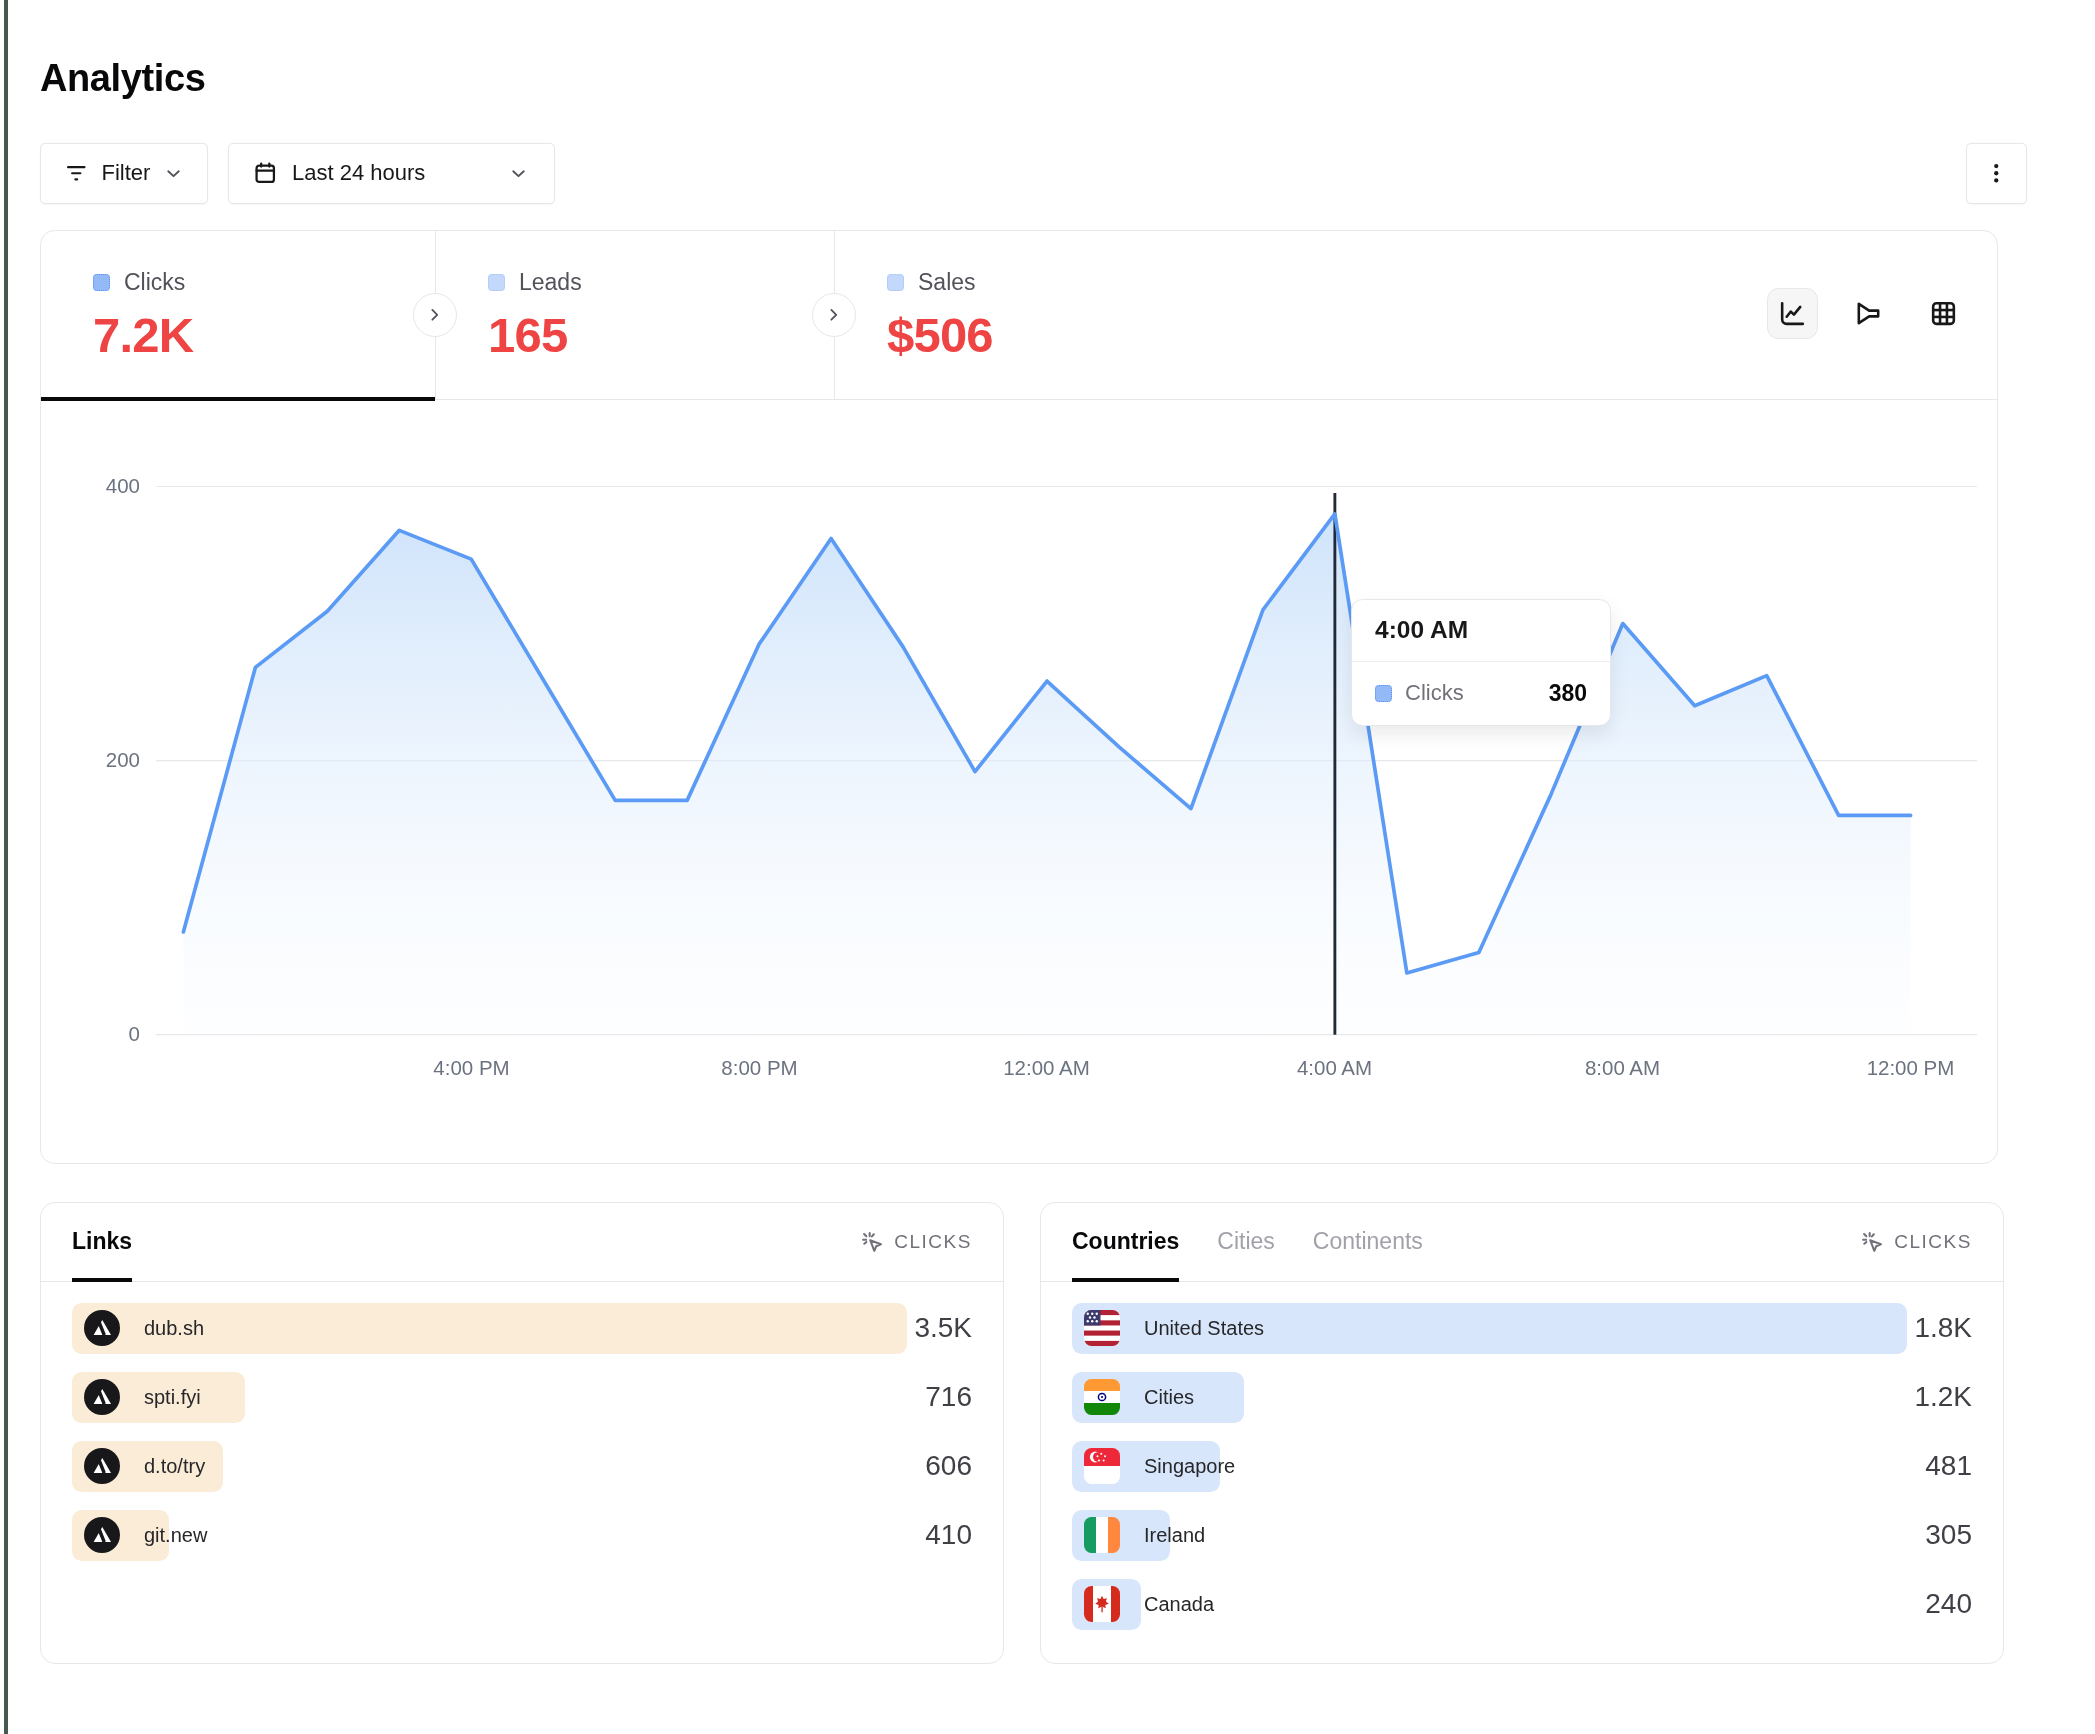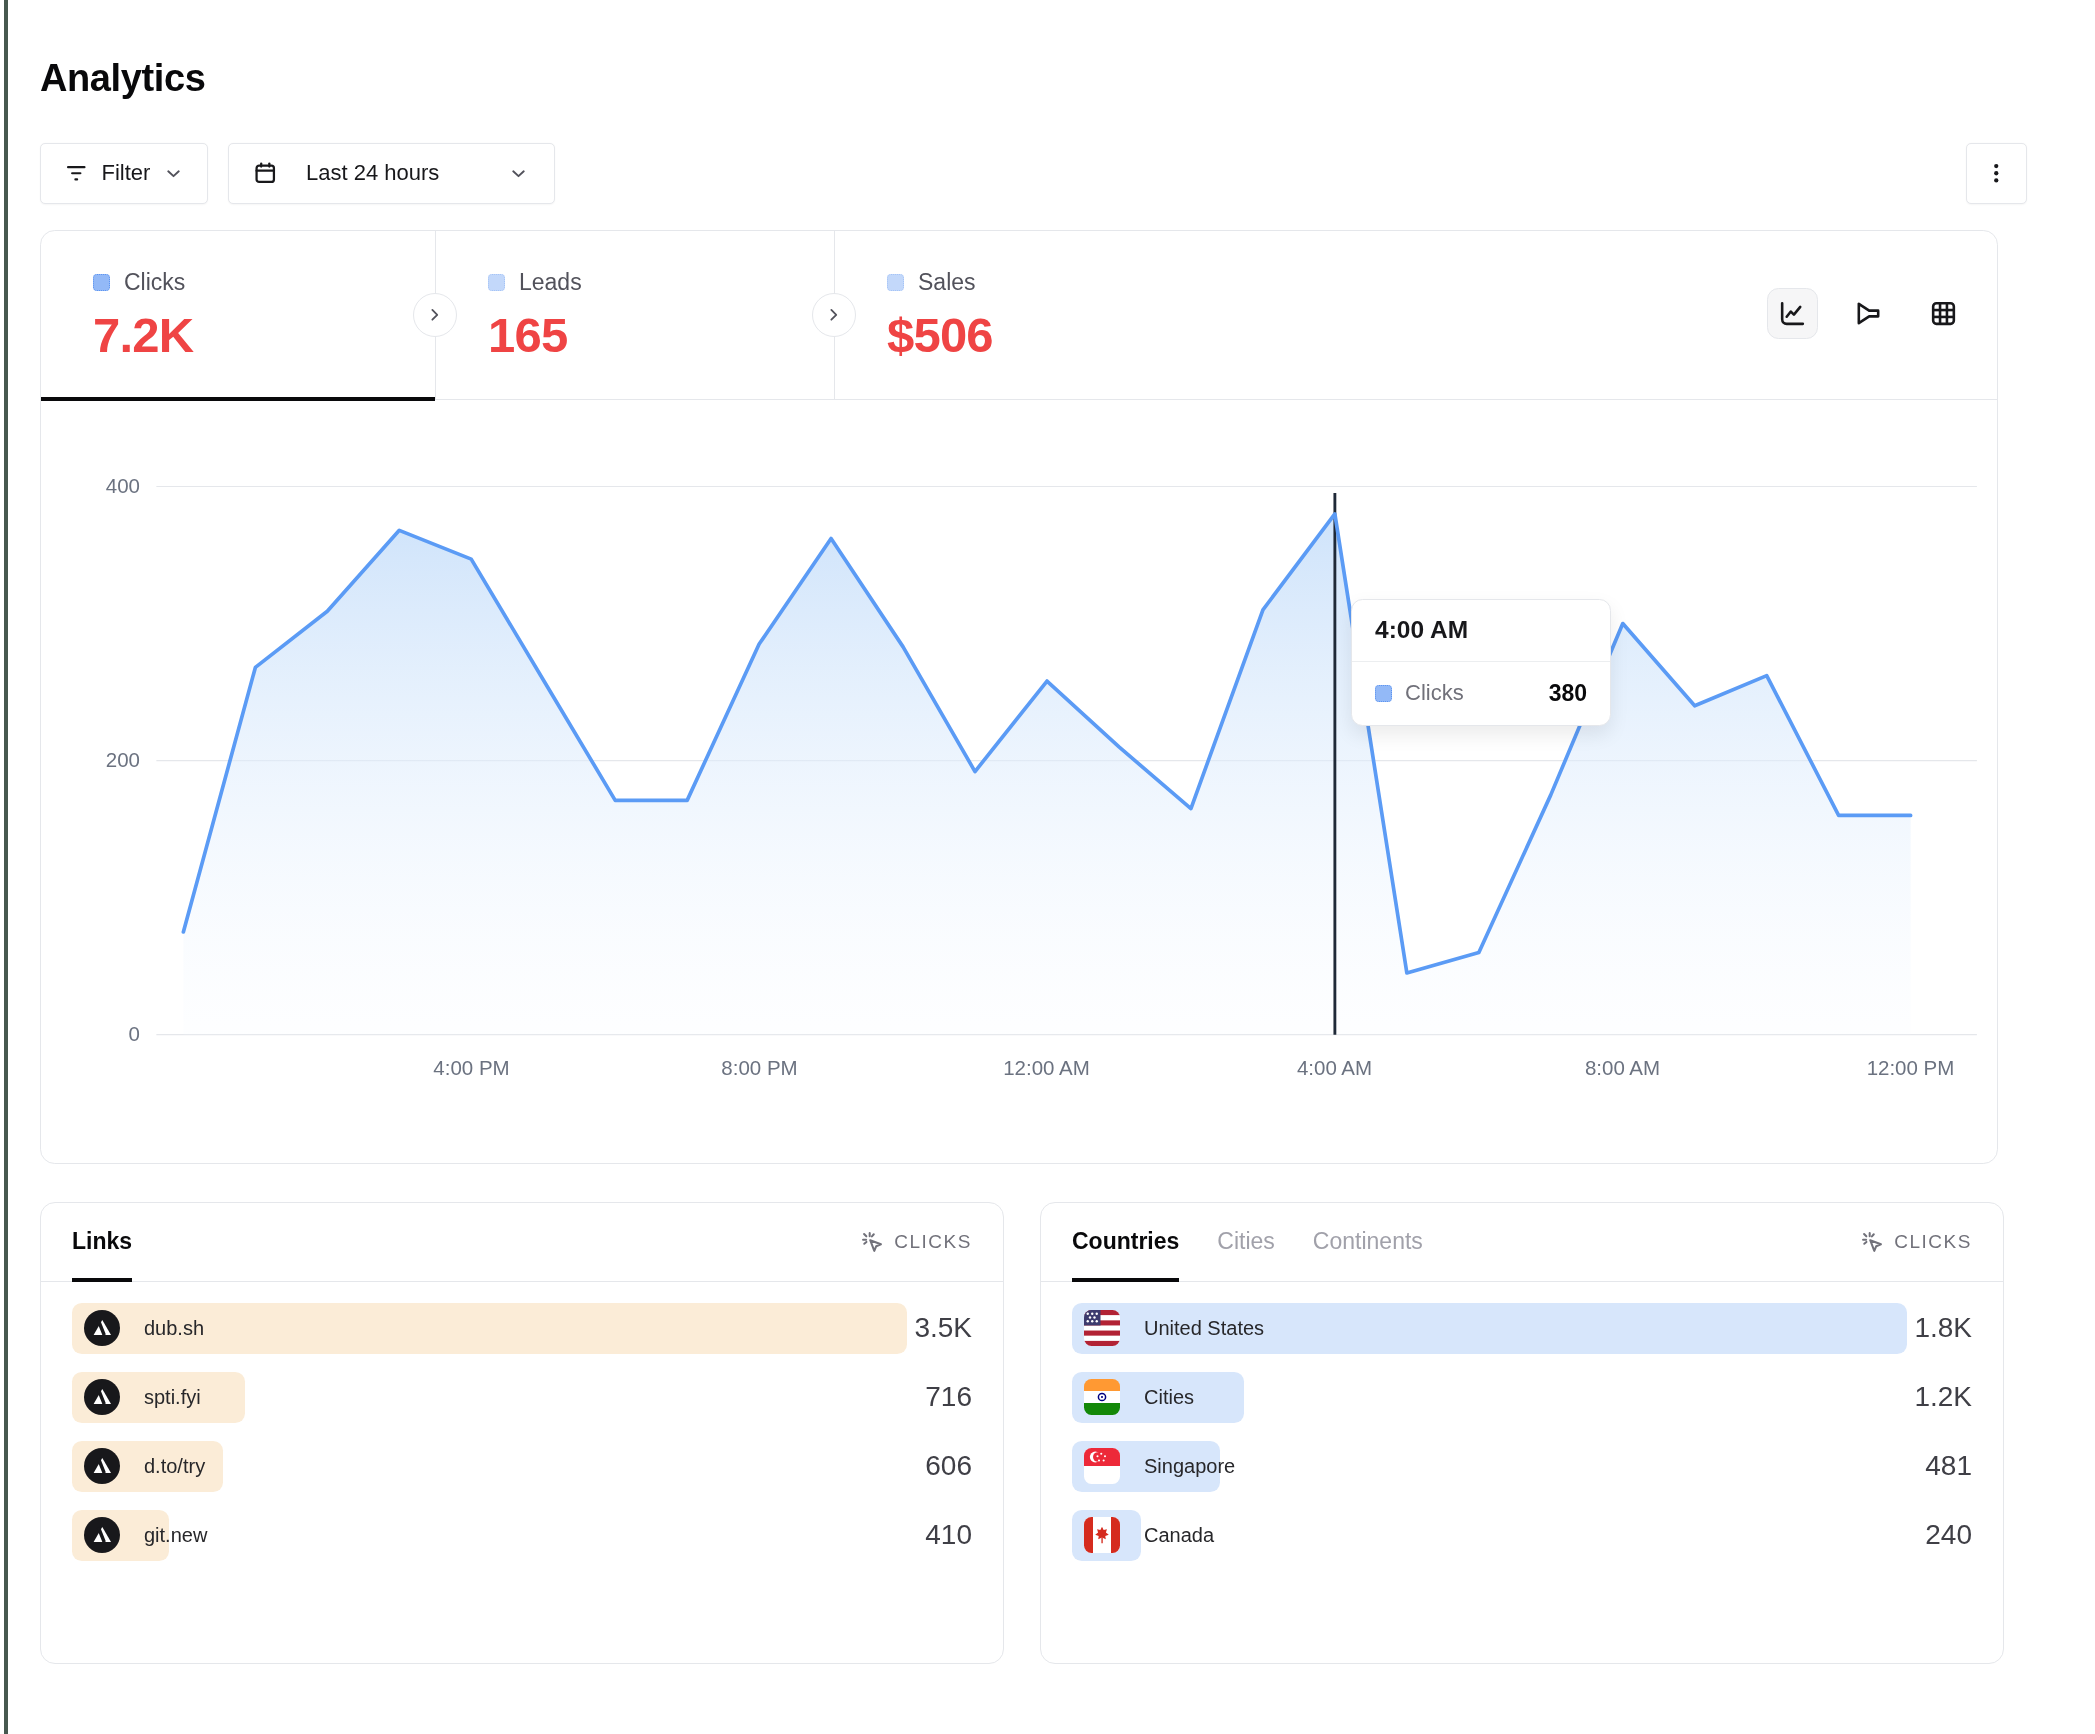--- a/index.html
+++ b/index.html
@@ -8,21 +8,21 @@
   .edge-strip { position:absolute; left:4.1px; top:0; width:4.1px; height:1735px; background:#47584f; }
   .page { position:absolute; left:0; top:0; width:2096px; height:1735px; padding:52px 69px 0 40px; }
 
   
   .title { font-size:38px; font-weight:700; letter-spacing:-0.4px; color:#09090b; margin-top:4.9px; }
   .toolbar { display:flex; align-items:center; gap:19.6px; margin-top:43px; height:61px; }
   .btn { display:flex; align-items:center; background:#fff; border:1.2px solid #e5e7eb; border-radius:5px;
     height:61px; font-size:22px; font-weight:500; color:#18181b; box-shadow:0 0.8px 1.6px rgba(0,0,0,.04); cursor:pointer; }
   .btn svg { flex:0 0 auto; }
   .filter-btn { padding:0 23px; gap:13px; }
-  .date-btn { width:327px; padding:0 24.5px; gap:28px; }
+  .date-btn { width:327px; padding:0 24.5px; gap:14px; }
   .date-btn .chev { margin-left:auto; }
   .kebab-btn { margin-left:auto; width:61px; justify-content:center; }
 
   
   .card { position:relative; margin-top:26px; width:1958px; height:934px;
     border:1.2px solid #e5e7eb; border-radius:14.7px; background:#fff; }
   .stats-row { position:relative; display:flex; height:169px; border-bottom:1.2px solid #e5e7eb; }
   .stat { position:relative; width:394px; padding:38px 0 0 52px; cursor:pointer; }
   .stat + .stat { border-left:1.2px solid #e5e7eb; width:399px; }
   .stat.active::after { content:""; position:absolute; left:0; right:0; bottom:-2.5px; height:4.9px; background:#09090b; }
@@ -371,20 +371,34 @@
                     <circle cx="10" cy="8.3" r=".7"></circle>
                     <circle cx="9" cy="5.5" r=".7"></circle>
                   </g>
                 </g>
               </svg>
             </span>
             <span class="row-label">Singapore</span>
             <span class="row-value">481</span>
           </div>
           <div class="row">
+            <span class="row-bar" style="width: 98px;"></span>
+            <span class="row-icon">
+              <svg width="36" height="36" viewBox="0 0 24 24">
+                <g clip-path="url(#fcl)">
+                  <rect width="8" height="24" fill="#169B62"></rect>
+                  <rect x="8" width="8" height="24" fill="#ffffff"></rect>
+                  <rect x="16" width="8" height="24" fill="#FF883E"></rect>
+                </g>
+              </svg>
+            </span>
+            <span class="row-label">Ireland</span>
+            <span class="row-value">305</span>
+          </div>
+          <div class="row">
             <span class="row-bar" style="width: 69px;"></span>
             <span class="row-icon">
               <svg width="36" height="36" viewBox="0 0 24 24">
                 <g clip-path="url(#fcl)">
                   <rect width="24" height="24" fill="#ffffff"></rect>
                   <rect width="6" height="24" fill="#d52b1e"></rect>
                   <rect x="18" width="6" height="24" fill="#d52b1e"></rect>
                   <path d="M12 6.5 l1.1 2.2 2.2-.6 -.7 2.2 1.9 1.5 -2.3.8 .3 2.3 -2.5-1.3 -2.5 1.3 .3-2.3 -2.3-.8 1.9-1.5 -.7-2.2 2.2.6 Z" fill="#d52b1e"></path>
                   <rect x="11.6" y="13.5" width=".9" height="4" fill="#d52b1e"></rect>
                 </g>

